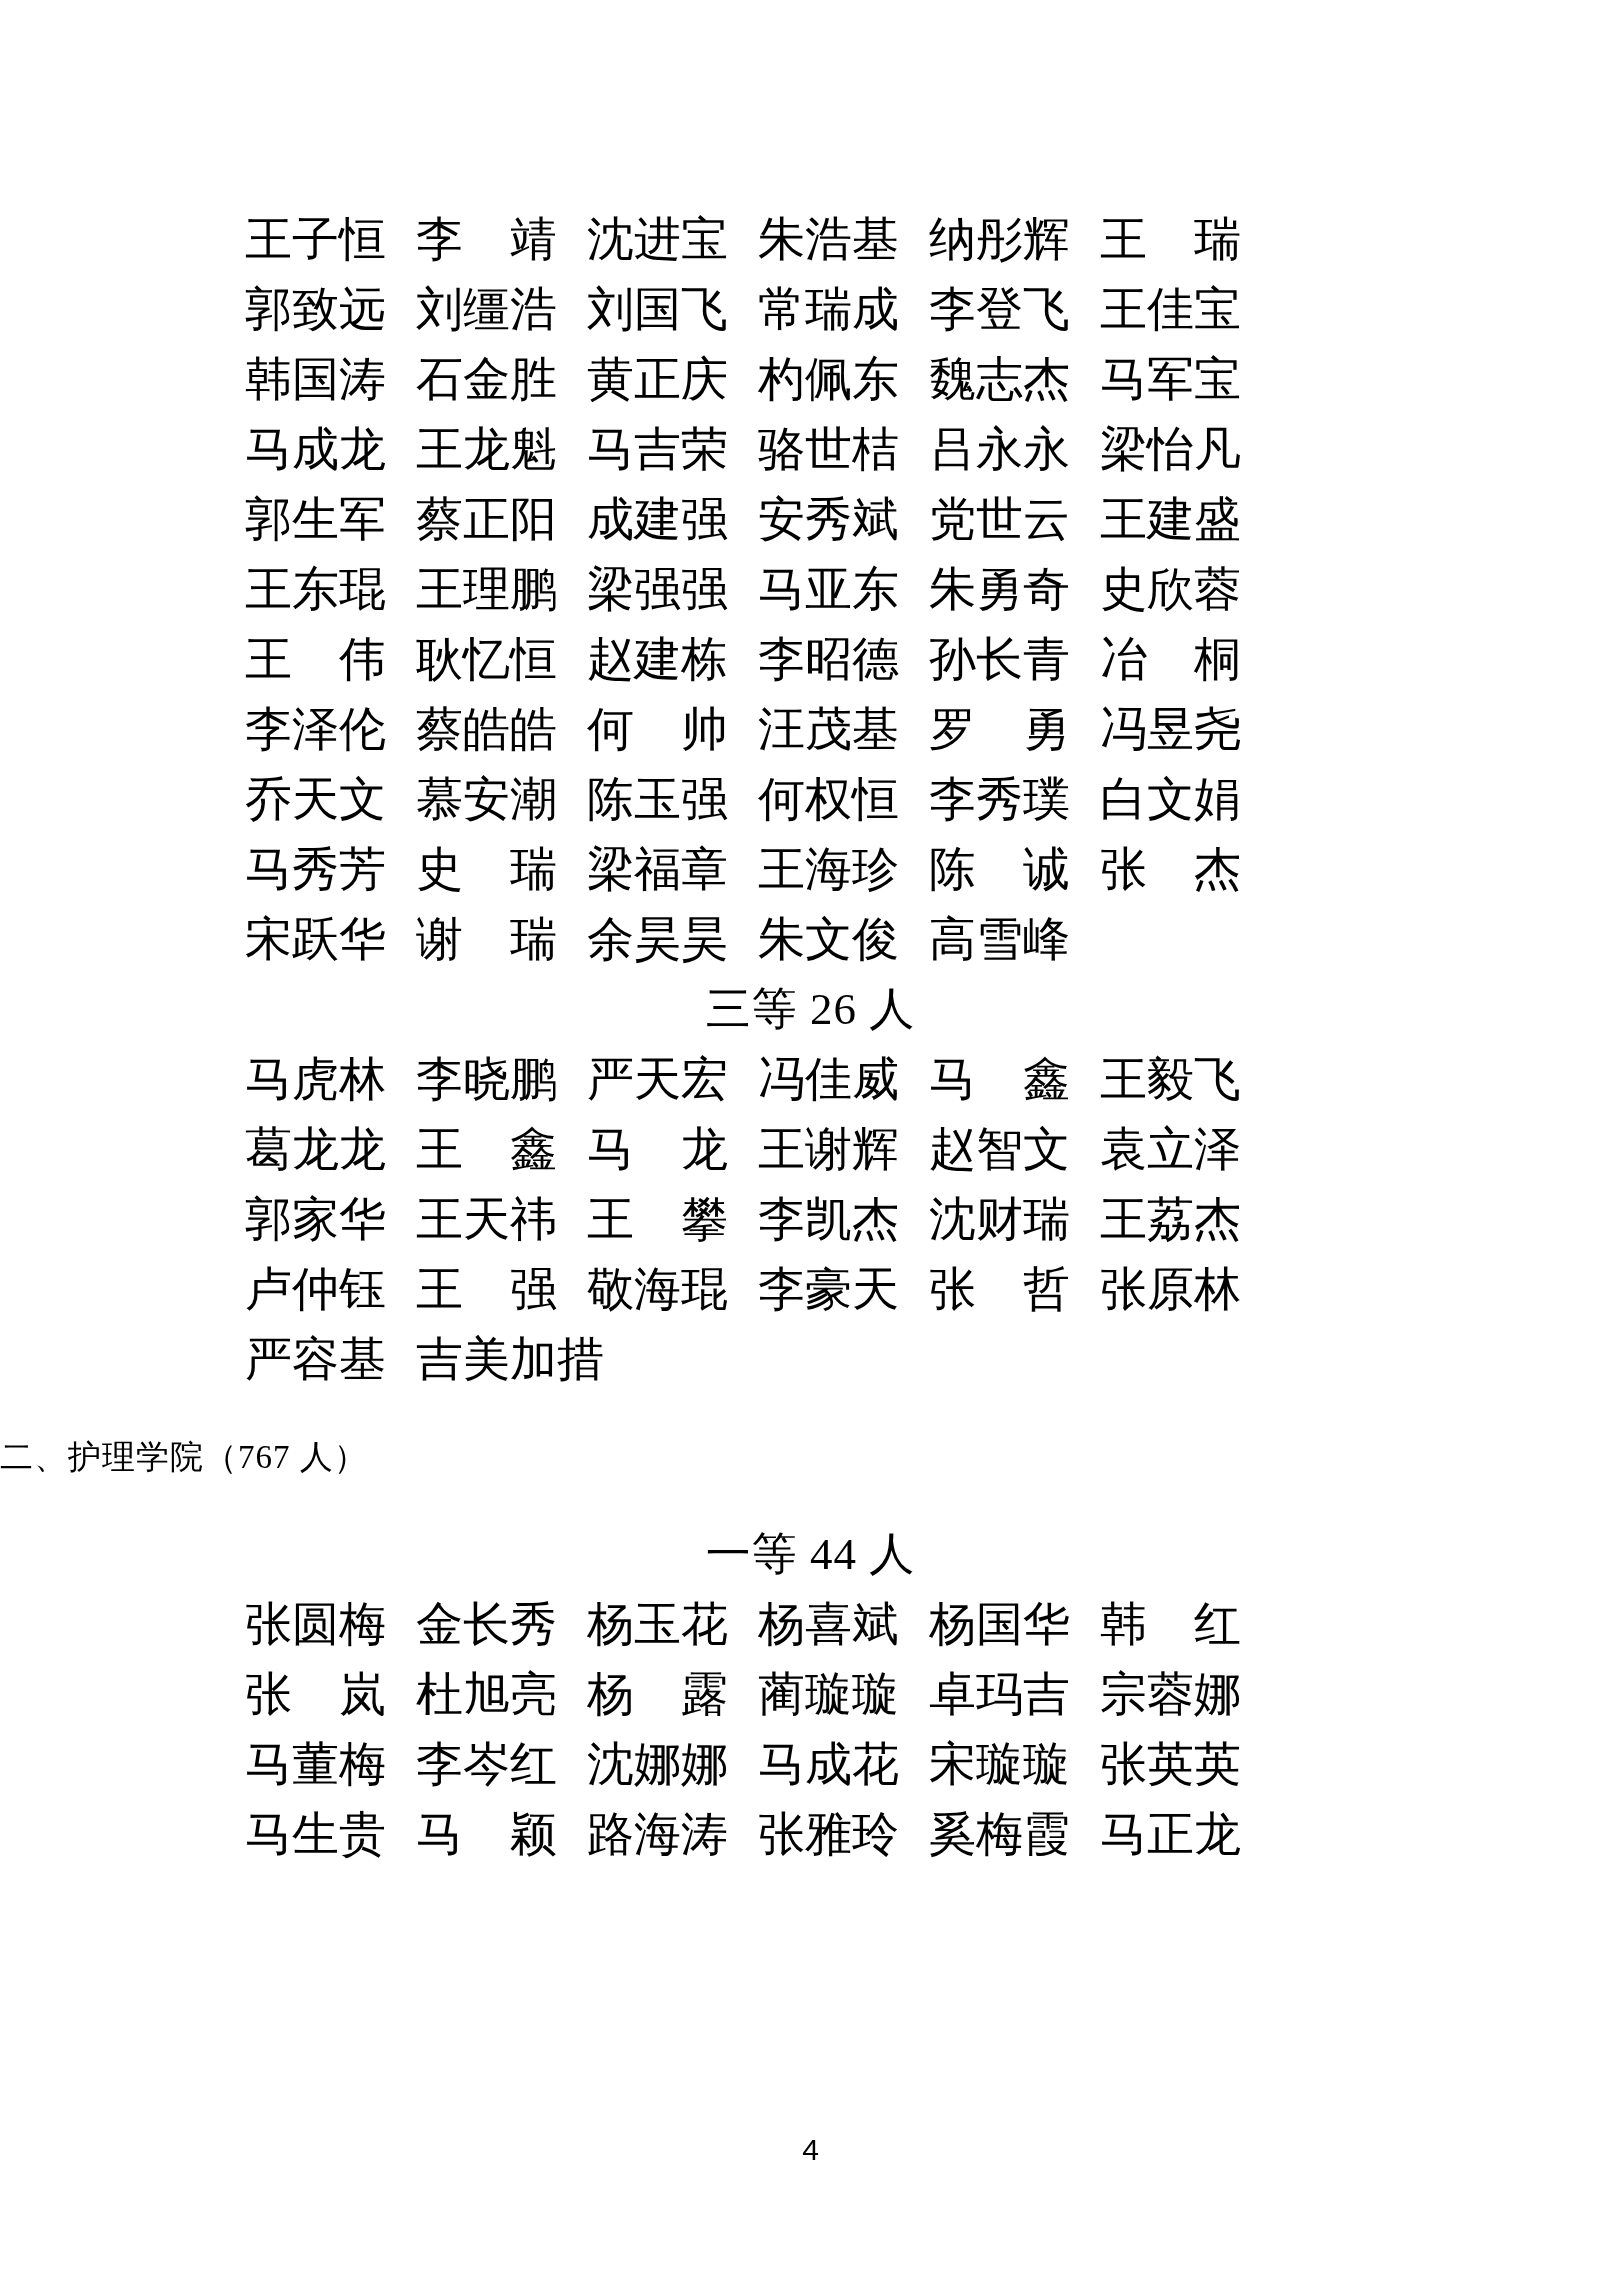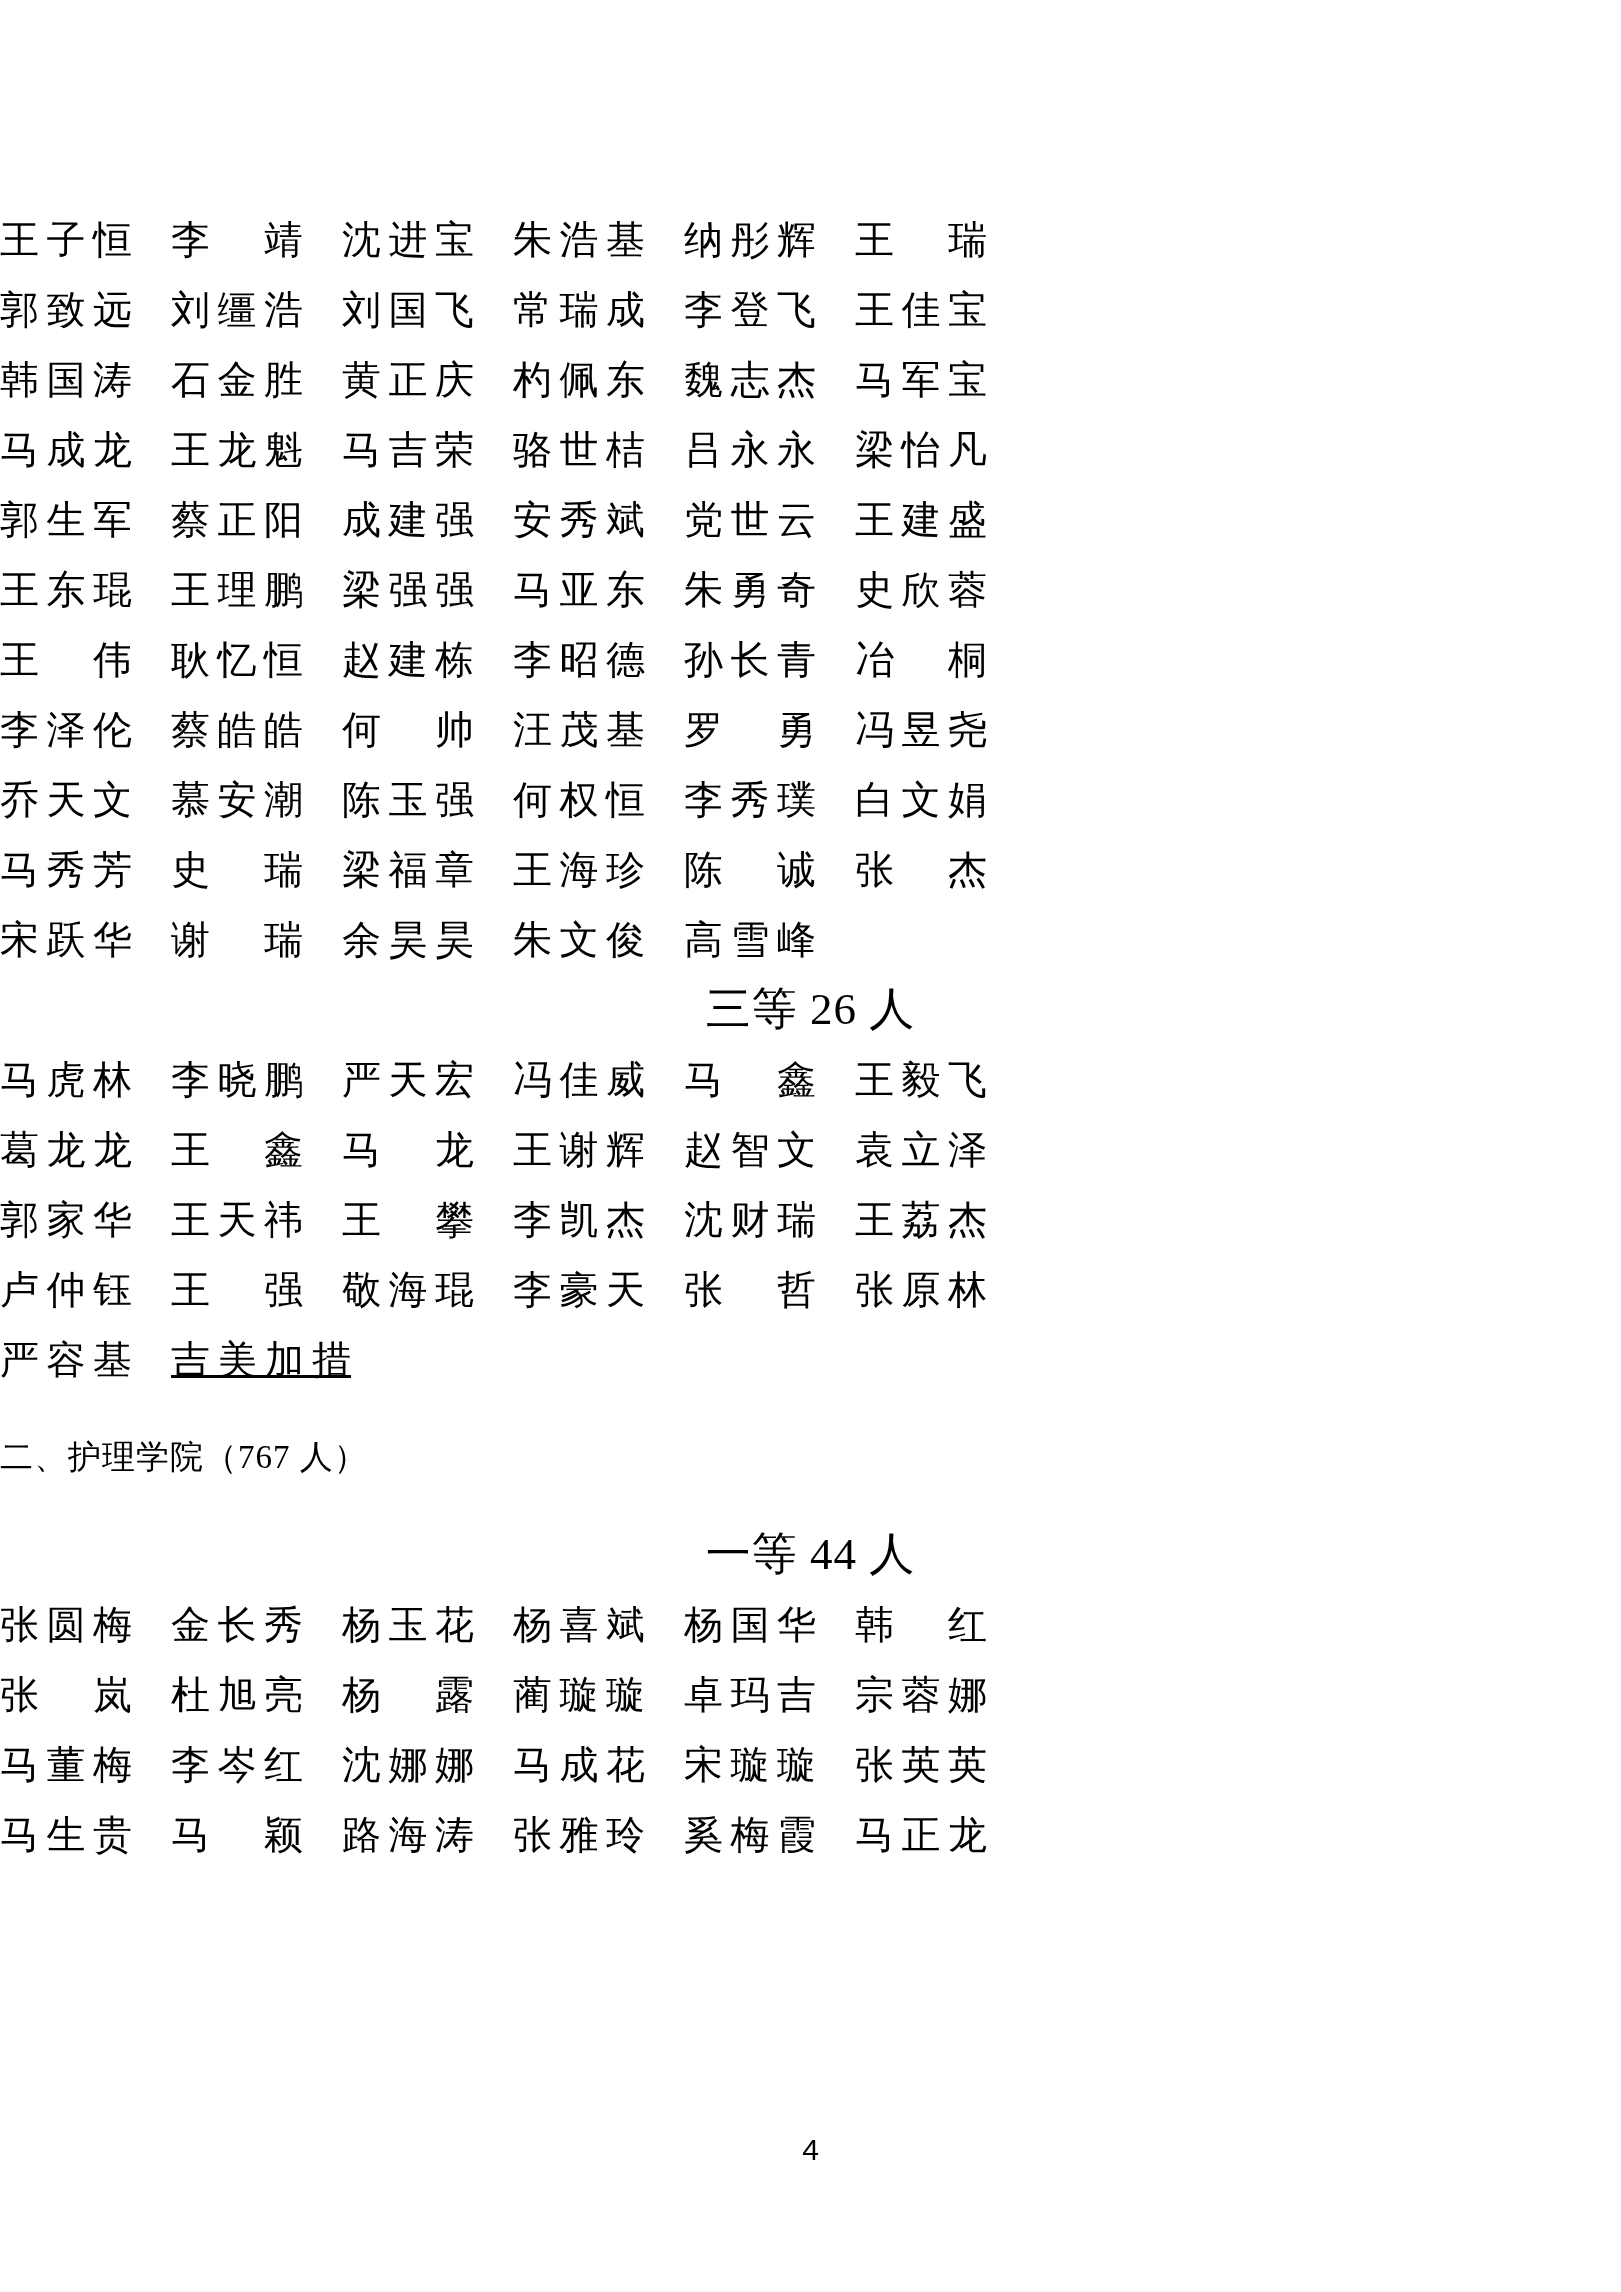--- a/index.html
+++ b/index.html
@@ -16,34 +16,34 @@
     position: absolute;
     top: 204px;
     left: 0;
     width: 1621px;
   }
   .name-row {
     display: flex;
     align-items: center;
     gap: 39px;
     height: 70px;
-    font-size: 39px;
+    padding-left: 245px;
+    font-size: 47px;
     line-height: 1;
     white-space: nowrap;
   }
   .name {
     display: inline-block;
     width: 132px;
     text-align: justify;
     text-align-last: justify;
     -moz-text-align-last: justify;
   }
   .name.wide {
     width: 180px;
-    text-decoration: underline;
   }
   .grade-heading {
     height: 70px;
     display: flex;
     align-items: center;
     justify-content: center;
     font-size: 45px;
     font-weight: normal;
     letter-spacing: 1px;
   }

